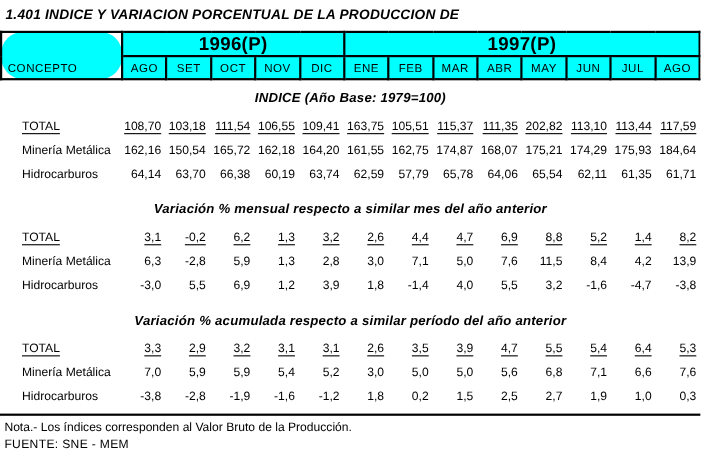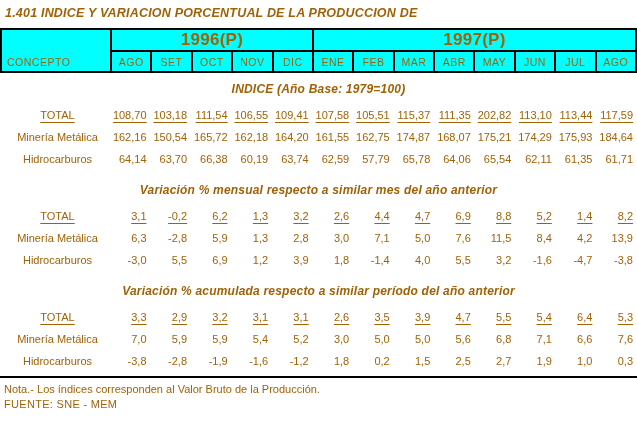--- a/index.html
+++ b/index.html
@@ -1,31 +1,31 @@
 <!DOCTYPE html>
 <html><head>
 <meta charset="utf-8">
 <style>
   html,body{margin:0;padding:0;background:#fff;}
   .page{
     position:relative;width:637px;height:424px;background:#ffffff;
-    font-family:"Liberation Sans",sans-serif;color:#a16207;overflow:hidden;
+    font-family:"Liberation Sans",sans-serif;color:#000000;overflow:hidden;
   }
   .title{margin:5px 0 0 5px;font-weight:bold;font-style:italic;font-size:12.5px;line-height:16px;letter-spacing:.2px;}
   .title .line2{margin-left:36px;}
   table{border-collapse:collapse;table-layout:fixed;width:637px;}
   .hdr-table{margin-top:7px;}
   .hdr-table th{
     background:#00ffff;border:2px solid #000;padding:0;height:19px;
     font-size:10.5px;font-weight:normal;letter-spacing:.5px;vertical-align:middle;
   }
-  .hdr-table th.concept{ text-align:left;padding-left:5px;vertical-align:bottom;padding-bottom:3px;}
+  .hdr-table th.concept{ text-align:left;padding-left:5px;vertical-align:bottom;padding-bottom:3px;border-radius:20px;}
   .hdr-table th.year{font-weight:bold;font-size:17px;letter-spacing:.3px;}
   .body-table td{padding:0;font-size:11px;height:22px;vertical-align:middle;}
-  .body-table td.label{padding-left:5px;text-align:center;white-space:nowrap;}
+  .body-table td.label{padding-left:20px;text-align:left;white-space:nowrap;}
   .body-table td.val{text-align:right;padding-right:4px;}
   .body-table tr.underline td{text-decoration:underline;text-underline-offset:3px;}
   .body-table td.section-heading{
     text-align:center;font-weight:bold;font-style:italic;font-size:12px;
     padding-top:9px;padding-bottom:8px;height:auto;letter-spacing:.2px;
   }
   .body-table td.section-heading.later{padding-top:13px;}
   .footer{margin-top:4px;border-top:2px solid #000;padding:4px 0 0 4px;font-size:11px;line-height:14px;}
   .footer .source{margin-top:1px;letter-spacing:.3px;}
 </style>
@@ -100,21 +100,21 @@
         <tr>
           <td colspan="14" class="section-heading">INDICE (Año Base: 1979=100)</td>
         </tr>
         <tr class="underline">
           <td class="label">TOTAL</td>
           <td class="val">108,70</td>
           <td class="val">103,18</td>
           <td class="val">111,54</td>
           <td class="val">106,55</td>
           <td class="val">109,41</td>
-          <td class="val">107,58</td>
+          <td class="val">163,75</td>
           <td class="val">105,51</td>
           <td class="val">115,37</td>
           <td class="val">111,35</td>
           <td class="val">202,82</td>
           <td class="val">113,10</td>
           <td class="val">113,44</td>
           <td class="val">117,59</td>
         </tr>
         <tr class="">
           <td class="label">Minería Metálica</td>

